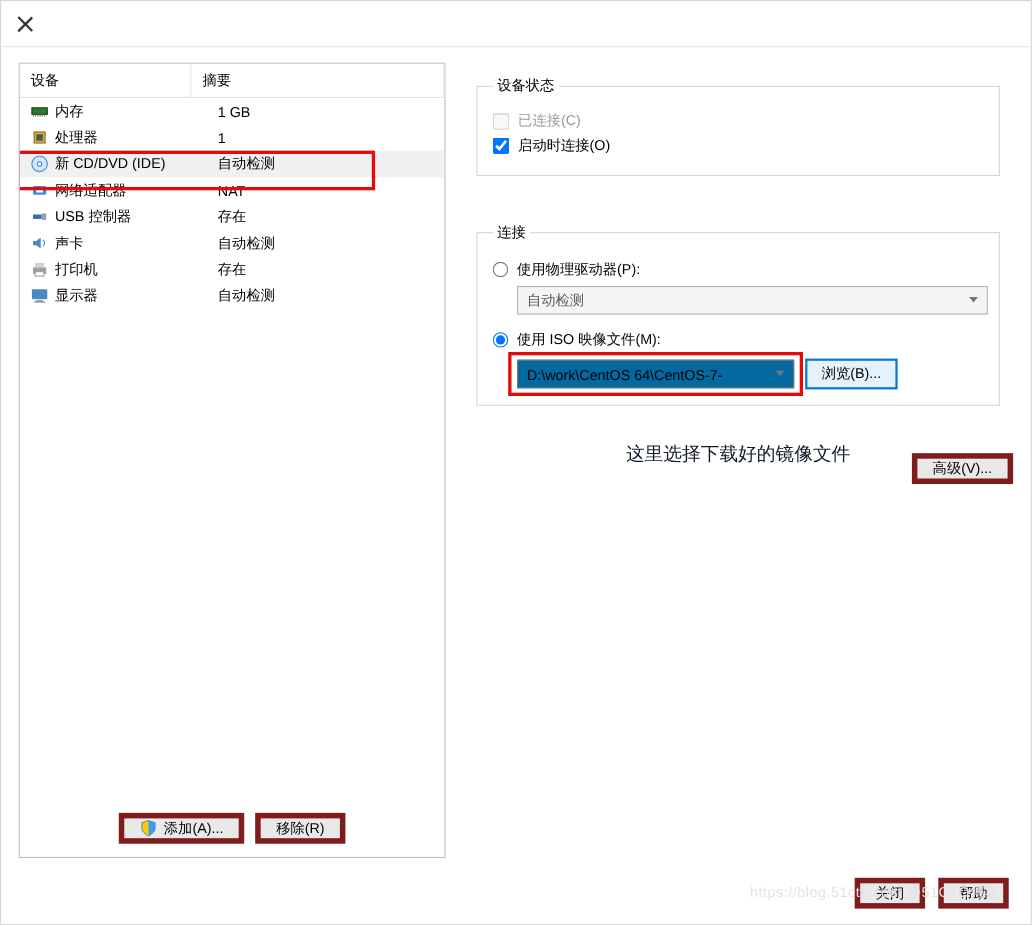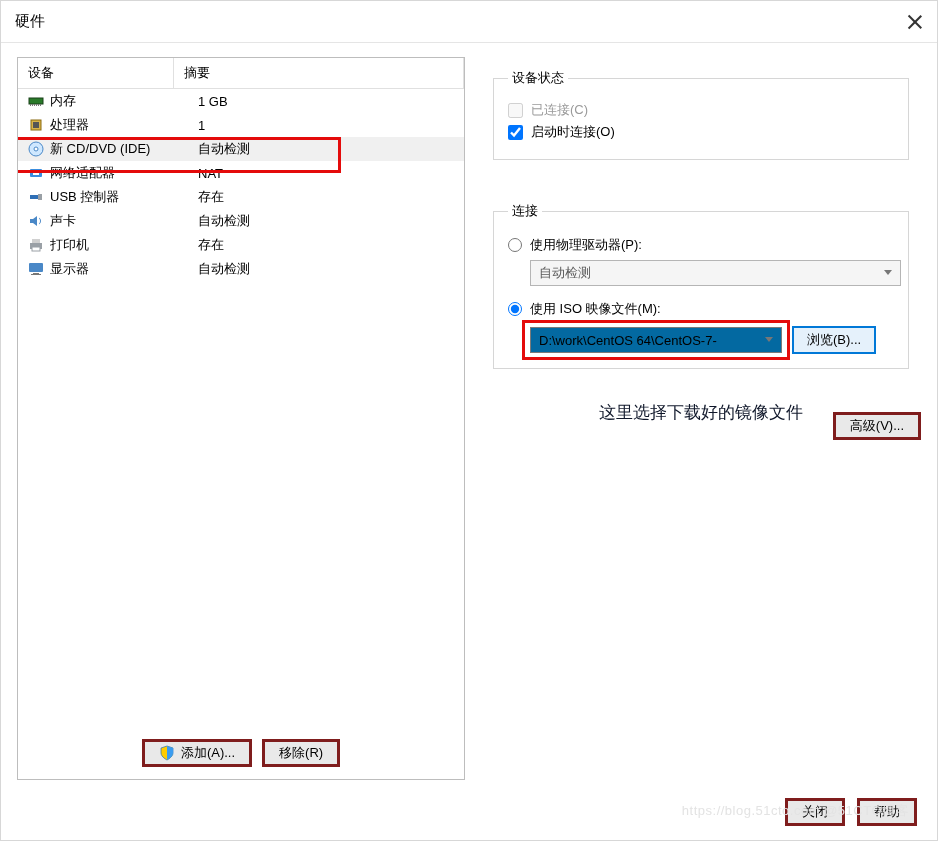--- a/index.html
+++ b/index.html
@@ -4,33 +4,33 @@
 <style>
   * { box-sizing: border-box; font-family: "Microsoft YaHei", "Segoe UI", Tahoma, sans-serif; font-size: 13px; }
   body { margin: 0; background: #fff; color: #000; width: 938px; height: 841px; overflow: hidden; }
   .win { width: 938px; height: 841px; display: flex; flex-direction: column; border: 1px solid #d7d7d7; background:#fff; position:relative;}
   .titlebar { display: flex; align-items: center; height: 42px; padding: 0 14px; border-bottom: 1px solid #e5e5e5;}
   .titlebar .title { flex: 1; font-size: 15px; }
   .close { width: 16px; height:16px; position:relative; cursor:pointer;}
   .close::before, .close::after { content:""; position:absolute; left:7px; top:-1px; width:1.5px; height:18px; background:#333; }
   .close::before { transform: rotate(45deg);} .close::after { transform: rotate(-45deg);}
   .body { flex:1; display:flex; padding: 14px 16px 8px 16px; gap: 16px; }
-  .panel-left { width: 448px; border:1px solid #bdbdbd; display:flex; flex-direction:column; position:relative;}
+  .panel-left { width: 388px; border:1px solid #bdbdbd; display:flex; flex-direction:column; position:relative;}
   .list-head { display:flex; border-bottom:1px solid #e0e0e0; background:#fff;}
   .list-head .col { padding:6px 10px; border-right:1px solid #e0e0e0; }
   .col-dev { width: 156px; } .col-sum { flex:1; }
   .dev-list { flex:1; overflow:auto; position:relative; }
   .dev-row { display:flex; align-items:center; height:24px; padding:0 6px 0 10px; cursor:default;gap:24px;}
   .dev-row .dev-name { width:146px; display:flex; align-items:center; gap:6px; }
   .dev-row.selected { background:#f0f0f0; }
   .ico { width:16px; height:16px; display:inline-flex; align-items:center; justify-content:center;}
   .ico svg { width:16px; height:16px; }
   .annot { position:absolute; border:3px solid #e40b0b; pointer-events:none; }
   .left-buttons { display:flex; gap:10px; justify-content:center; padding:10px 0 12px 0;}
-  .btn { height:28px; padding:0 14px; background:#e9e9e9; border:3px solid #7f1d1d; display:inline-flex; align-items:center; gap:6px; cursor:pointer;}
+  .btn { height:28px; padding:0 14px; background:#e9e9e9; border:5px solid #7f1d1d; display:inline-flex; align-items:center; gap:6px; cursor:pointer;}
   .btn.focus { border:2px solid #0078d7; padding:0 13px; background:#e5f1fb;}
   .shield { width:14px; height:14px; }
   .panel-right { flex:1; display:flex; flex-direction:column; gap:18px; }
   fieldset { border:1px solid #d6d6d6; margin:12px; padding:10px 14px 14px 14px;}
   legend { padding:0 4px; font-size:13px;}
   label.chk { display:flex; align-items:center; gap:8px; margin:4px 0; }
   input[type=checkbox]{ width:15px; height:15px; margin:0;}
   input[type=checkbox]:disabled + span { color:#9a9a9a;text-align:center;}
   label.radio { display:flex; align-items:center; gap:8px; margin:6px 0;}
   input[type=radio]{ width:14px; height:14px; margin:0;}
@@ -42,21 +42,20 @@
   .right-actions { display:flex; justify-content:flex-end;}
   .hint { color:#0f172a; font-size:17px; text-align:center; margin-top:2px;}
   .footer { display:flex; justify-content:flex-end; gap:12px; padding:10px 20px 14px 0;}
   .watermark { position:absolute; right:28px; bottom:20px; color:#e3e3e3; font-size:13px; letter-spacing:0.5px; pointer-events:none;}
 </style>
 </head>
 <body>
 
 <div class="win">
   <div class="titlebar">
-    <div class="title">硬件</div>
     <div class="close"></div>
   </div>
 
   <div class="body">
 
     <div class="panel-left">
       <div class="list-head">
         <div class="col col-dev">设备</div>
         <div class="col col-sum">摘要</div>
       </div>

